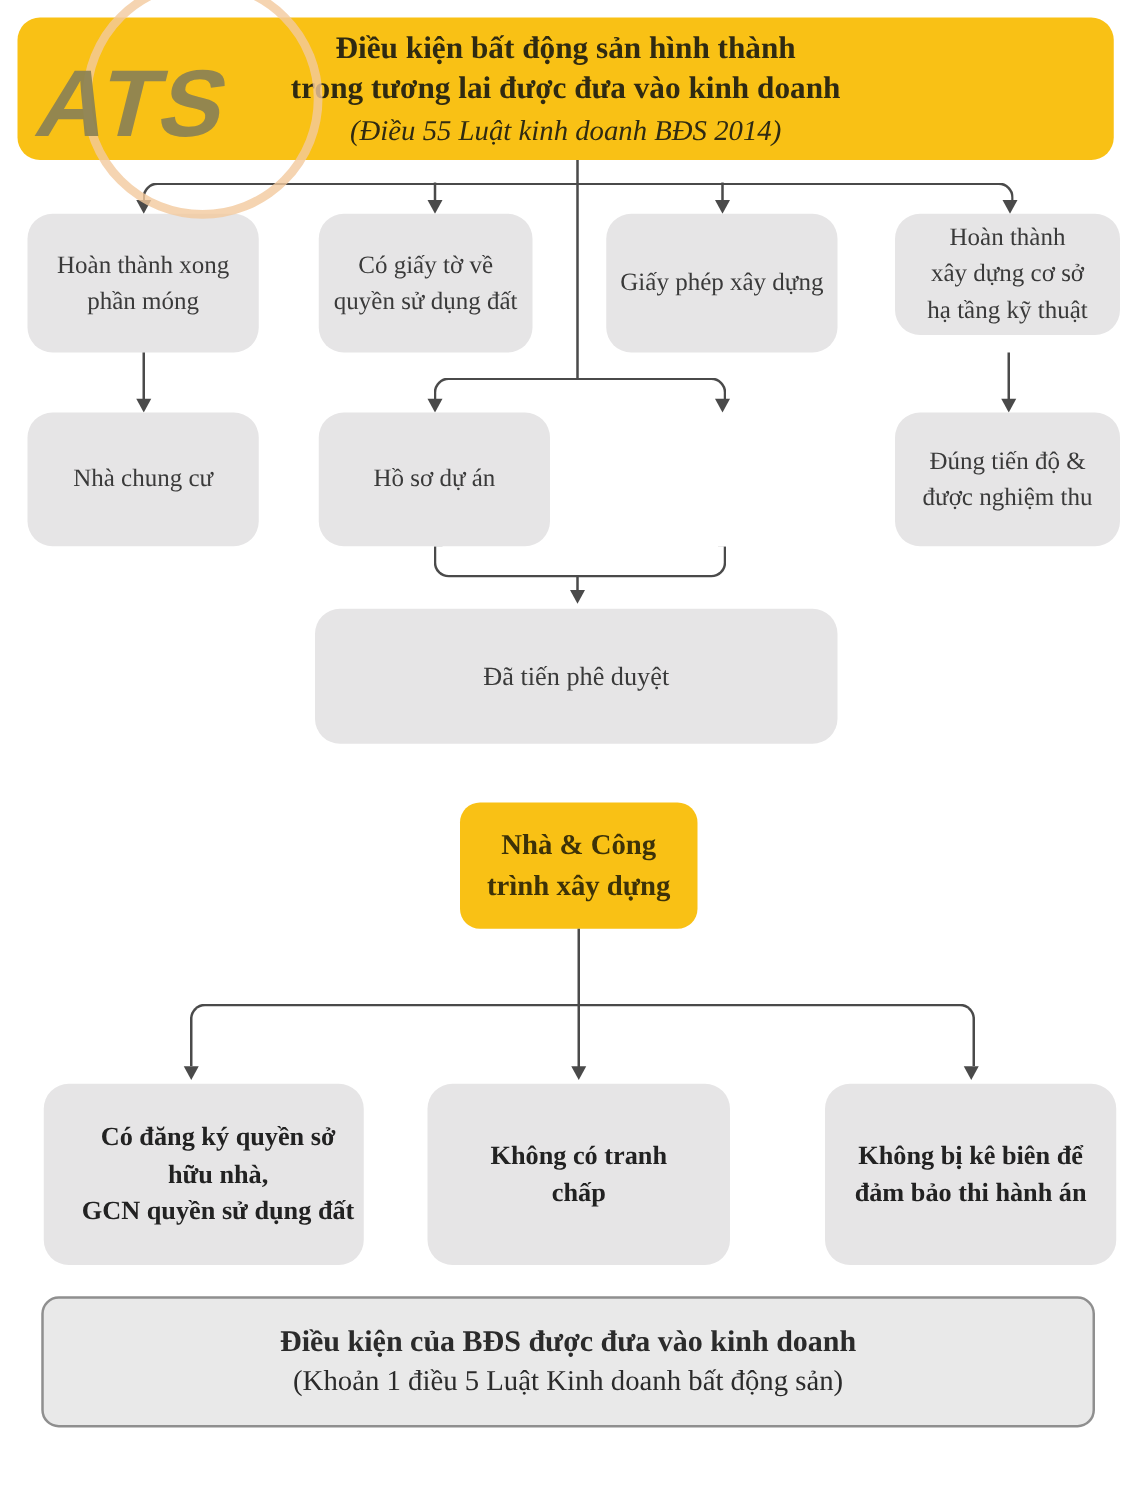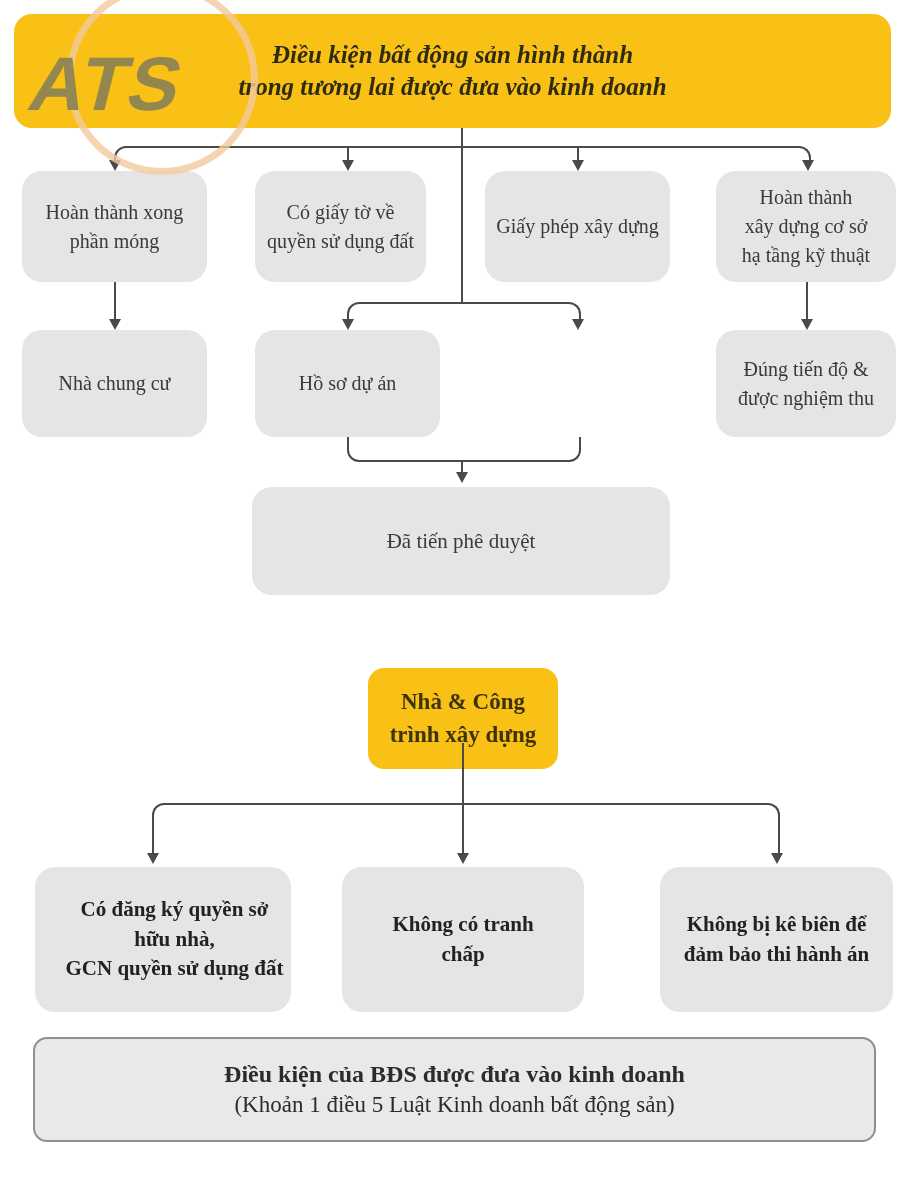--- a/index.html
+++ b/index.html
@@ -9,21 +9,21 @@
   
   .node{position:absolute;display:flex;align-items:center;justify-content:center;
         text-align:center;white-space:pre-line;border-radius:20px;}
   .gray{background:#e6e5e6;color:#3a3a3a;font-size:20px;line-height:1.45;}
   .graybold{background:#e6e5e6;color:#222222;font-weight:bold;font-size:21px;line-height:1.42;}
   .ynode{background:#f9c115;color:#3d3208;font-weight:bold;font-size:23px;line-height:1.4;border-radius:16px;}
 
   .header{position:absolute;left:14px;top:14px;width:877px;height:114px;background:#f9c115;
           border-radius:18px;color:#2f2a12;display:flex;flex-direction:column;
           align-items:center;justify-content:center;z-index:1;}
-  .header .h1{font-weight:bold;font-size:25px;line-height:1.3;font-style:italic;}
+  .header .h1{font-weight:bold;font-size:25px;line-height:1.3;}
   .header .h2{font-style:italic;font-size:23px;line-height:1.3;margin-top:2px;}
 
   .footer{position:absolute;left:33px;top:1037px;width:839px;height:101px;background:#e9e9e9;
           border:2px solid #8f8f8f;border-radius:14px;display:flex;flex-direction:column;
           align-items:center;justify-content:center;text-align:center;color:#2b2b2b;}
   .footer .f1{font-weight:bold;font-size:24px;line-height:1.3;}
   .footer .f2{font-size:23px;line-height:1.3;}
 
   
   .logo-arc{position:absolute;left:66px;top:-17px;width:178px;height:178px;border:7px solid #f3c99e;
@@ -40,40 +40,41 @@
       border-right:6px solid transparent;border-top:11px solid #4a4a4a;margin-left:-5px;}
 </style>
 </head>
 <body>
 
 <div class="canvas">
 
   <div class="header">
     <div class="h1">Điều kiện bất động sản hình thành</div>
     <div class="h1">trong tương lai được đưa vào kinh doanh</div>
+    <div class="h2">(Điều 55 Luật kinh doanh BĐS 2014)</div>
   </div>
 
   <div class="logo-arc"></div>
   <div class="logo-text">ATS</div>
 
   <div class="vl" style="left:461px;top:128px;height:176px;"></div>
   <div class="eld" style="left:114px;top:146px;width:693px;height:16px;"></div>
   <div class="vl" style="left:347px;top:146px;height:16px;"></div>
   <div class="vl" style="left:577px;top:146px;height:16px;"></div>
   <div class="ah" style="left:114px;top:160px;"></div>
   <div class="ah" style="left:347px;top:160px;"></div>
   <div class="ah" style="left:577px;top:160px;"></div>
   <div class="ah" style="left:807px;top:160px;"></div>
 
   <div class="node gray" style="left:22px;top:171px;width:185px;height:111px;">Hoàn thành xong
 phần móng</div>
   <div class="node gray" style="left:255px;top:171px;width:171px;height:111px;">Có giấy tờ về
 quyền sử dụng đất</div>
   <div class="node gray" style="left:485px;top:171px;width:185px;height:111px;">Giấy phép xây dựng</div>
-  <div class="node gray" style="left:716px;top:171px;width:180px;height:111px;">Hoàn thành
+  <div class="node gray" style="left:716px;top:171px;width:180px;height:97px;">Hoàn thành
 xây dựng cơ sở
 hạ tầng kỹ thuật</div>
 
   <div class="vl" style="left:114px;top:282px;height:38px;"></div>
   <div class="ah" style="left:114px;top:319px;"></div>
   <div class="eld" style="left:347px;top:302px;width:230px;height:16px;"></div>
   <div class="ah" style="left:347px;top:319px;"></div>
   <div class="ah" style="left:577px;top:319px;"></div>
   <div class="vl" style="left:806px;top:282px;height:38px;"></div>
   <div class="ah" style="left:806px;top:319px;"></div>
@@ -82,21 +83,21 @@
   <div class="node gray" style="left:255px;top:330px;width:185px;height:107px;">Hồ sơ dự án</div>
   <div class="node gray" style="left:716px;top:330px;width:180px;height:107px;">Đúng tiến độ &amp;
 được nghiệm thu</div>
 
   <div class="elu" style="left:347px;top:437px;width:230px;height:23px;"></div>
   <div class="vl" style="left:461px;top:460px;height:14px;"></div>
   <div class="ah" style="left:461px;top:472px;"></div>
 
   <div class="node gray" style="left:252px;top:487px;width:418px;height:108px;font-size:21px;">Đã tiến phê duyệt</div>
 
-  <div class="node ynode" style="left:368px;top:668px;width:190px;height:101px;text-align:center;">Nhà &amp; Công
+  <div class="node ynode" style="left:368px;top:642px;width:190px;height:101px;text-align:center;">Nhà &amp; Công
 trình xây dựng</div>
 
   <div class="vl" style="left:462px;top:743px;height:112px;"></div>
   <div class="eld" style="left:152px;top:803px;width:624px;height:48px;"></div>
   <div class="ah" style="left:152px;top:853px;"></div>
   <div class="ah" style="left:462px;top:853px;"></div>
   <div class="ah" style="left:776px;top:853px;"></div>
 
   <div class="node graybold" style="left:35px;top:867px;width:233px;height:145px;padding-left:23px;">Có đăng ký quyền sở
 hữu nhà,

